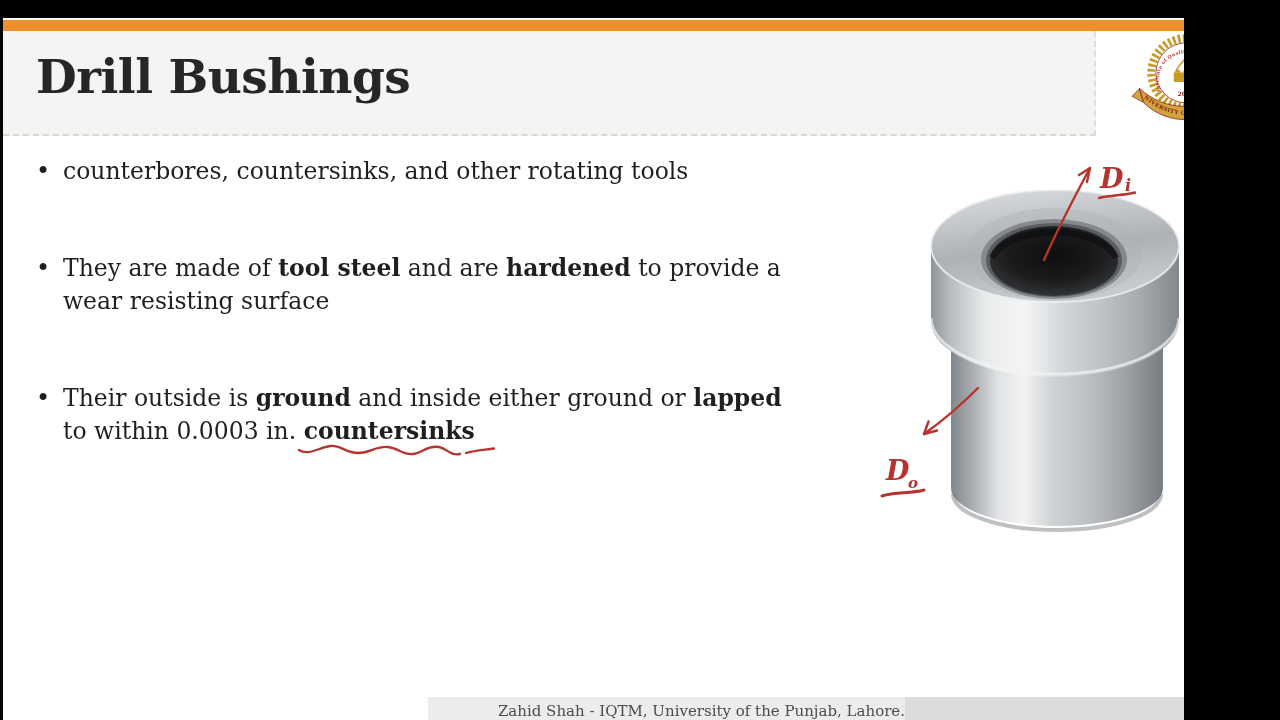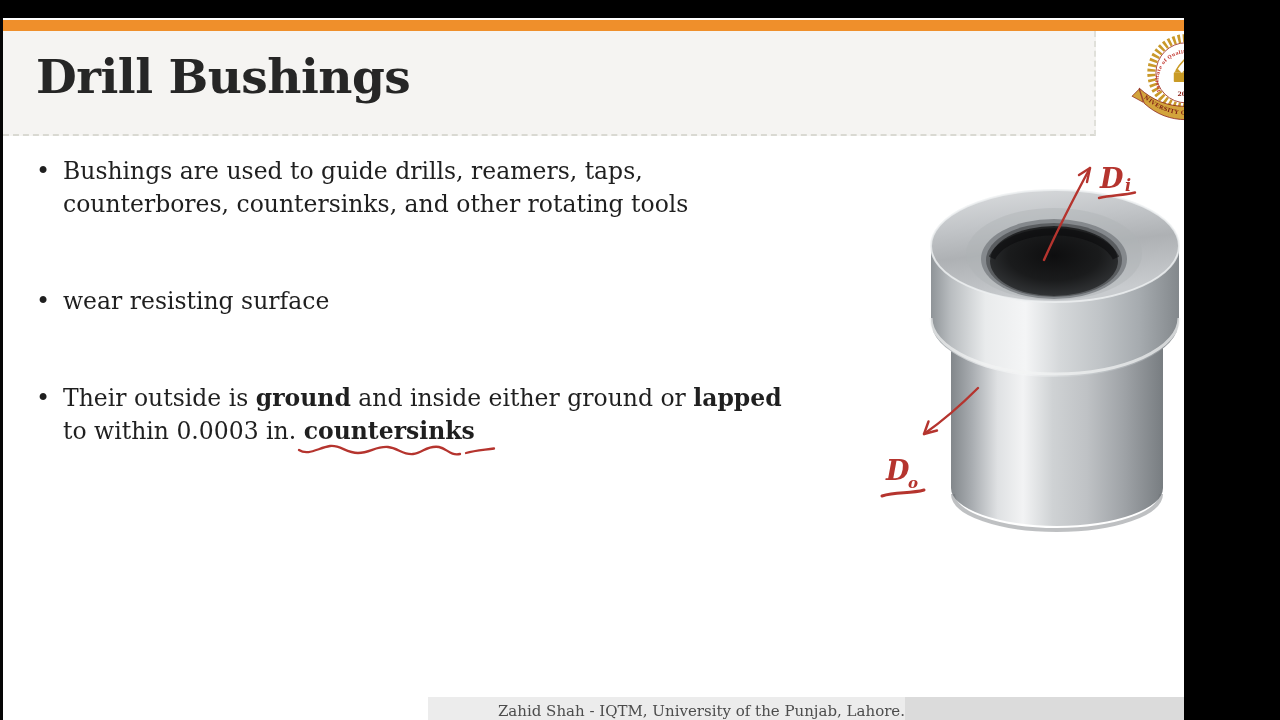--- a/index.html
+++ b/index.html
@@ -80,28 +80,28 @@
         <textPath href="#ribbonArc" startOffset="50%" text-anchor="middle">UNIVERSITY OF THE PUNJAB</textPath>
       </text>
     </svg>
   </div>
 
   <div class="content">
 
     <div class="bullet">
       <div class="marker">•</div>
       <div class="lines">
-        <div class="bline">Bushings are used to guide drills, reamers, taps,</div>
         <div class="bline">counterbores, countersinks, and other rotating tools</div>
       </div>
     </div>
 
     <div class="bullet">
       <div class="marker">•</div>
       <div class="lines">
+        <div class="bline"><span>They are made of </span><b>tool steel</b><span> and are </span><b>hardened</b><span> to provide a</span></div>
         <div class="bline">wear resisting surface</div>
       </div>
     </div>
 
     <div class="bullet">
       <div class="marker">•</div>
       <div class="lines">
         <div class="bline"><span>Their outside is </span><b>ground</b><span> and inside either ground or </span><b>lapped</b></div>
         <div class="bline"><span>to within 0.0003 in. </span><span class="squiggle-wrap"><b>countersinks</b><svg class="squiggle" viewBox="0 0 205 20" preserveAspectRatio="none">
                 <path d="M3,9 C12,15 22,7 34,5 C44,3.5 50,12 62,12 C74,12 80,5 92,6 C102,7 107,14 117,13 C127,12 131,4 143,6 C151,7.5 154,15 164,13 M170,12 C179,9.5 188,9 198,7.5" fill="none" stroke="#B5342E" stroke-width="2.3" stroke-linecap="round"></path>

